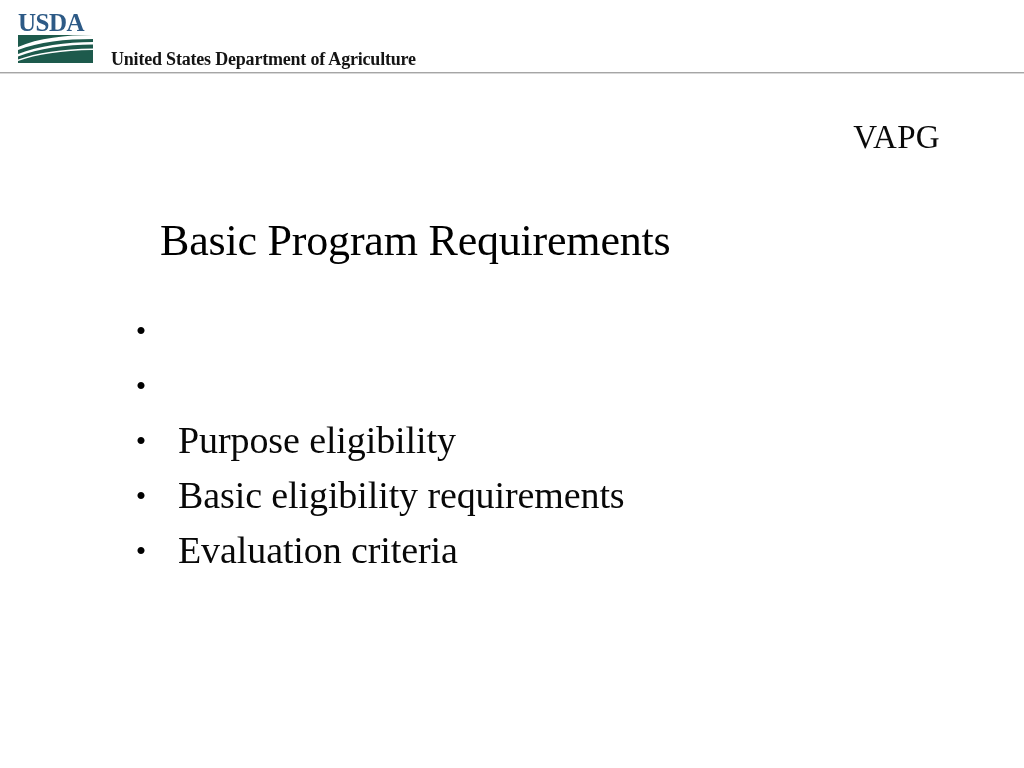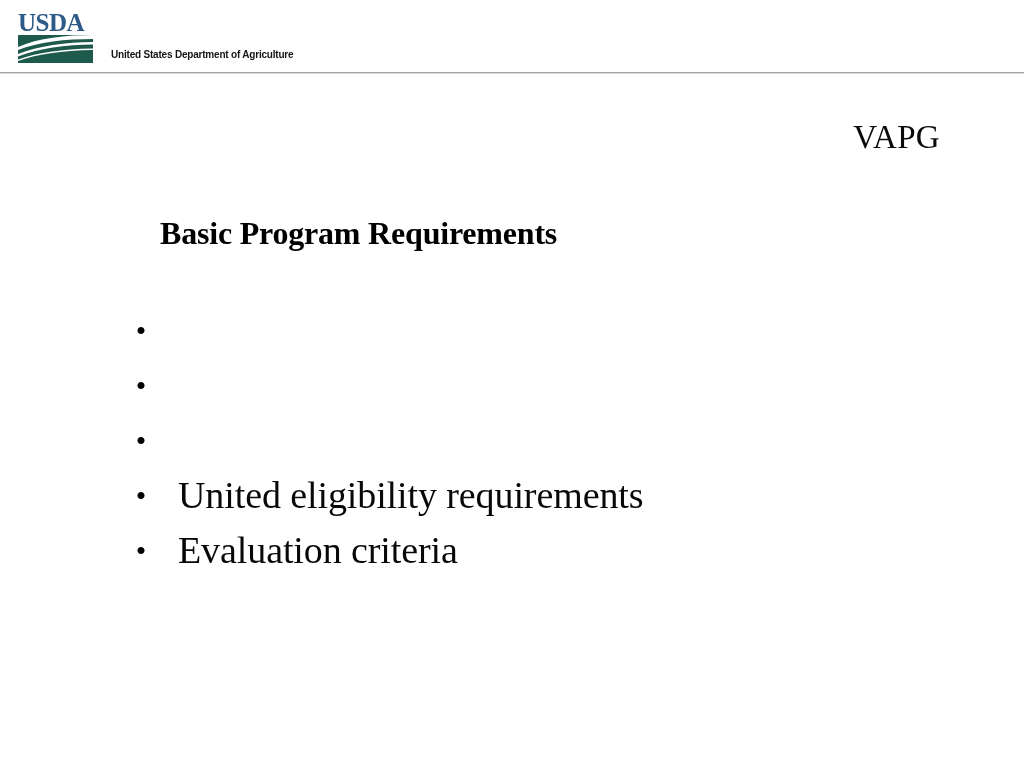--- a/index.html
+++ b/index.html
@@ -60,23 +60,23 @@
     left: 0;
     top: 25px;
     width: 75px;
     height: 28px;
   }
 
   .agency-name {
     position: absolute;
     left: 111px;
     top: 49px;
-    font-family: Liberation Sans, sans-serif;
+    font-family: Liberation Serif, serif;
     font-weight: bold;
-    font-size: 10px;
+    font-size: 18px;
     letter-spacing: -0.2px;
     color: #141414;
     white-space: nowrap;
   }
 
   .header-rule {
     position: absolute;
     left: 0;
     top: 72px;
     width: 1024px;
@@ -103,22 +103,22 @@
     letter-spacing: 0.3px;
     color: #0a0a0a;
     white-space: nowrap;
   }
 
   .slide-title {
     position: absolute;
     left: 160px;
     top: 186px;
     font-family: "Liberation Serif", serif;
-    font-weight: bold;
-    font-size: 32px;
+    font-weight: normal;
+    font-size: 44px;
     line-height: 52px;
     letter-spacing: -0.2px;
     color: #000000;
     white-space: nowrap;
   }
 
   .bullet-list {
     position: absolute;
     left: 127px;
     top: 303px;
@@ -179,24 +179,25 @@
 
   <ul class="bullet-list">
     <li class="bullet-item">
       <span class="bullet-glyph">•</span>
     </li>
     <li class="bullet-item">
       <span class="bullet-glyph">•</span>
     </li>
     <li class="bullet-item">
       <span class="bullet-glyph">•</span>
-    </li>
-    <li class="bullet-item">
-      <span class="bullet-glyph">•</span>
-      <span>United eligibility requirements</span>
+      <span>Purpose eligibility</span>
+    </li>
+    <li class="bullet-item">
+      <span class="bullet-glyph">•</span>
+      <span>Basic eligibility requirements</span>
     </li>
     <li class="bullet-item">
       <span class="bullet-glyph">•</span>
       <span>Evaluation criteria</span>
     </li>
   </ul>
 
 </div>
 
 </body></html>

